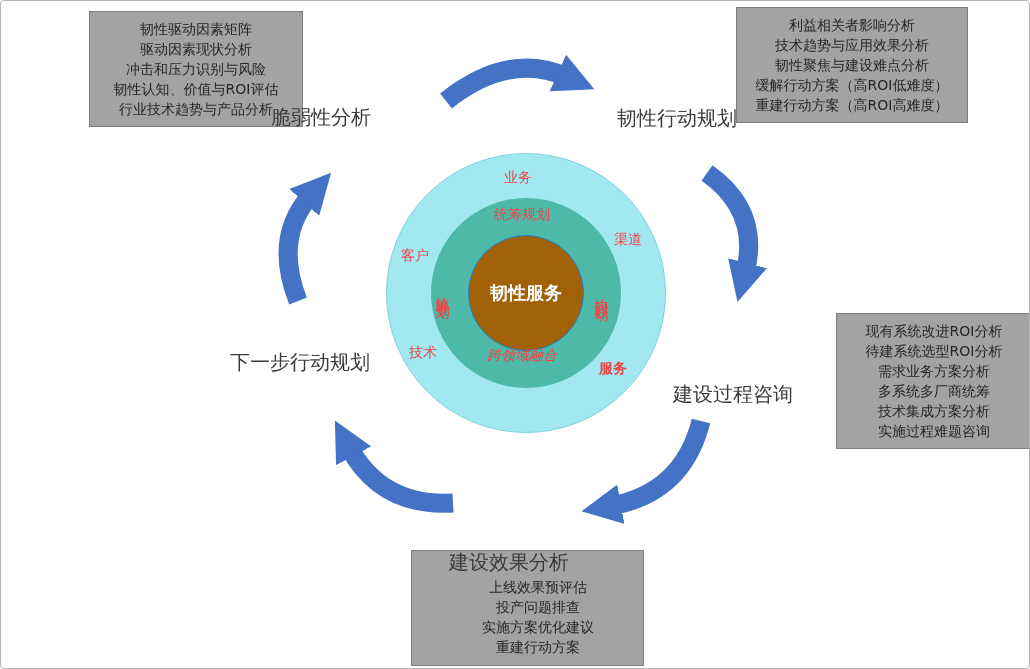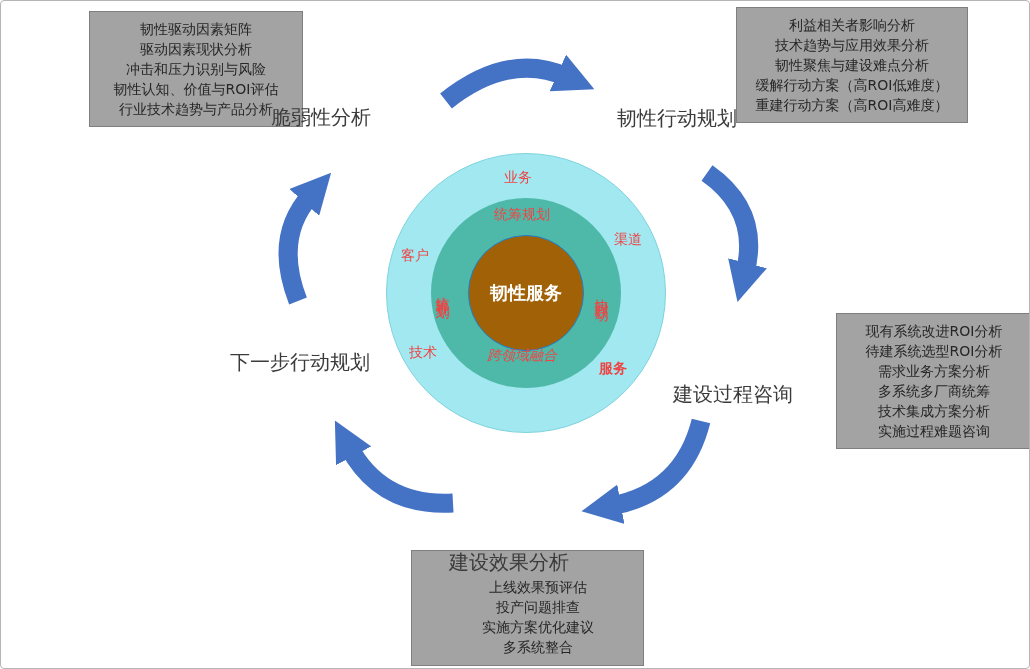--- a/index.html
+++ b/index.html
@@ -161,17 +161,17 @@
     <div class="note">需求业务方案分析</div>
     <div class="note">多系统多厂商统筹</div>
     <div class="note">技术集成方案分析</div>
     <div class="note">实施过程难题咨询</div>
   </div>
 
   <div class="box box-effect" style="left:410px; top:549px; width:172px; height:80px;">
     <div class="note">上线效果预评估</div>
     <div class="note">投产问题排查</div>
     <div class="note">实施方案优化建议</div>
-    <div class="note">多系统整合</div>
+    <div class="note">重建行动方案</div>
   </div>
 
 
 </div>
 
 </body></html>

